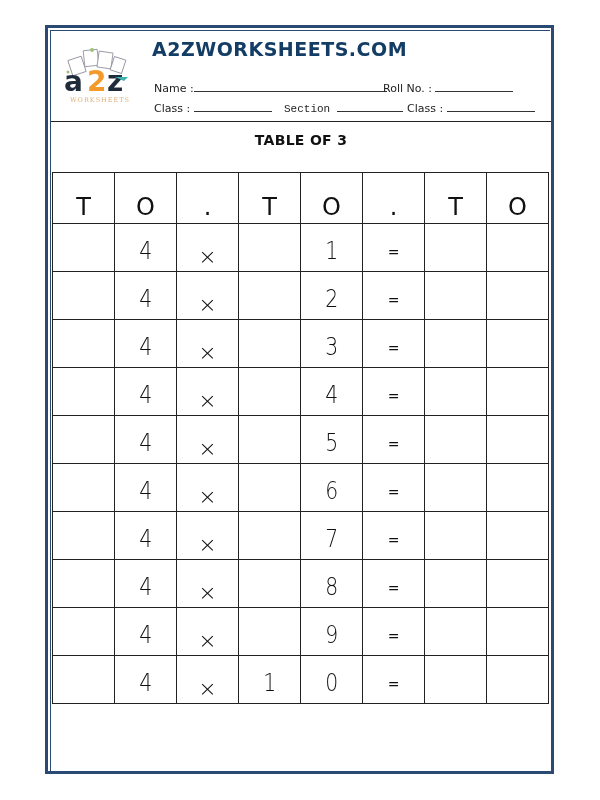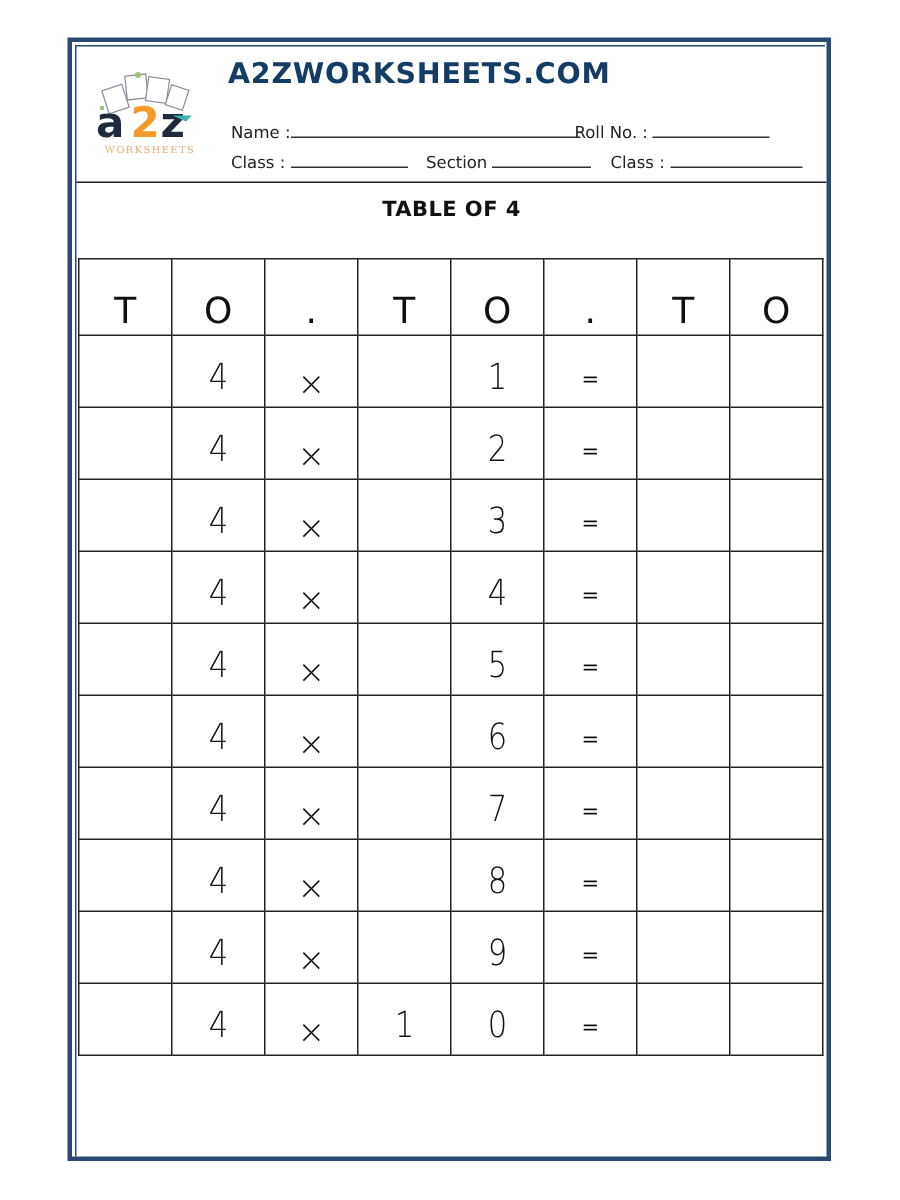--- a/index.html
+++ b/index.html
@@ -163,30 +163,30 @@
 
 <div class="field" style="left:154px; top:80px;">
   <span>Name :</span><span class="line" style="width:193px;"></span>
 </div>
 <div class="field" style="left:383px; top:80px;">
   <span>Roll No. :</span> <span class="line" style="width:78px;"></span>
 </div>
 <div class="field" style="left:154px; top:100px;">
   <span>Class :</span> <span class="line" style="width:78px;"></span>
 </div>
-<div class="field" style="left:284px; top:100px;">
+<div class="field" style="left:284px; top:100px;font-family:Liberation Mono, monospace;">
   <span>Section</span> <span class="line" style="width:66px;"></span>
 </div>
 <div class="field" style="left:407px; top:100px;">
   <span>Class :</span> <span class="line" style="width:88px;"></span>
 </div>
 
 <div class="header-sep"></div>
 
-<div class="sheet-title">TABLE OF 4</div>
+<div class="sheet-title">TABLE OF 3</div>
 
 <table class="grid">
   <thead>
     <tr>
       <th>T</th>
       <th>O</th>
       <th>.</th>
       <th>T</th>
       <th>O</th>
       <th>.</th>

